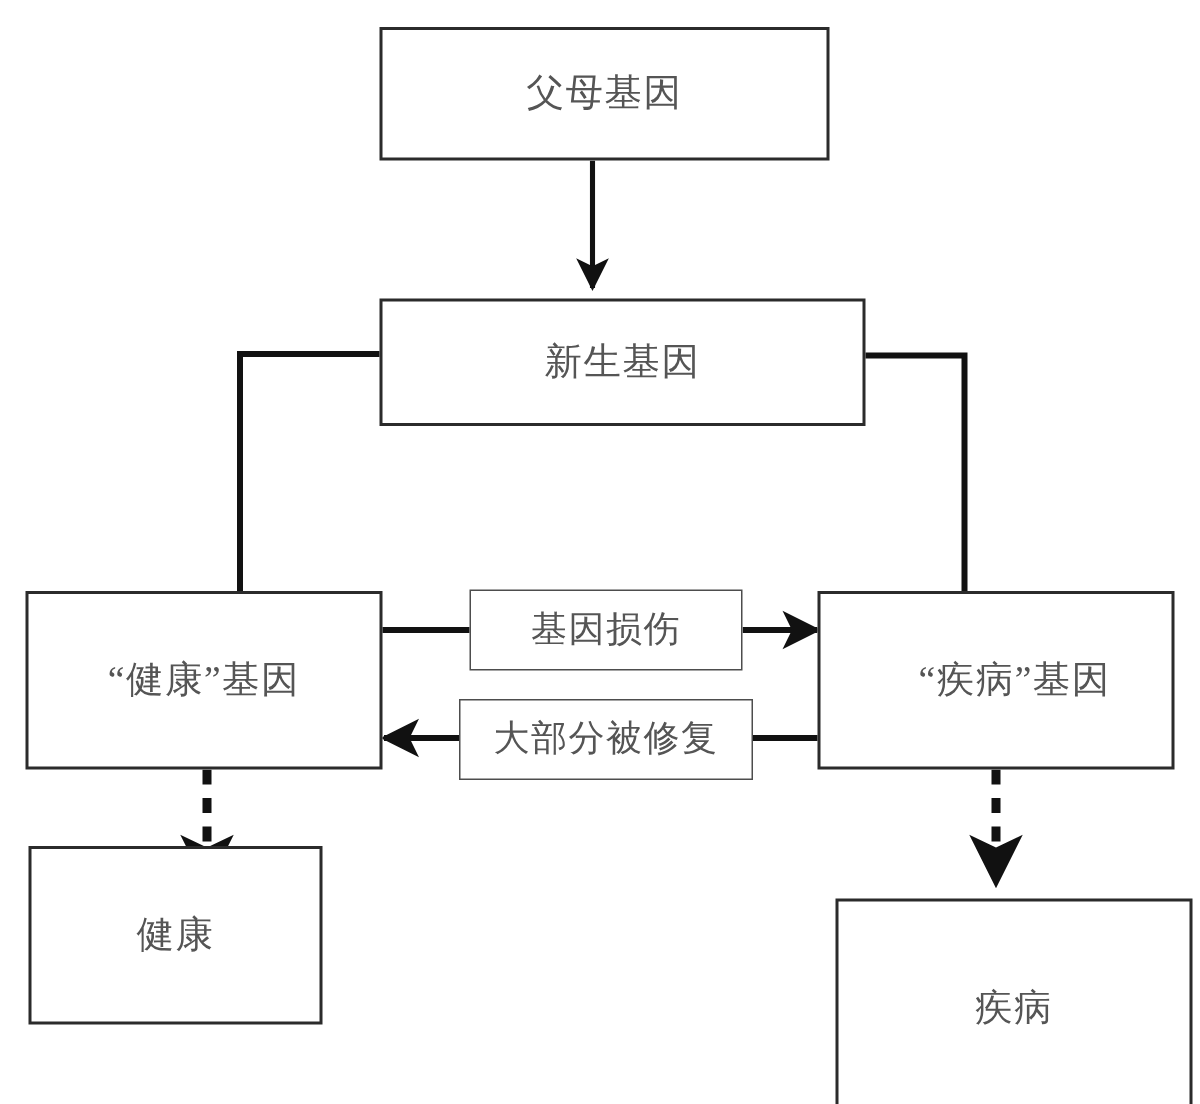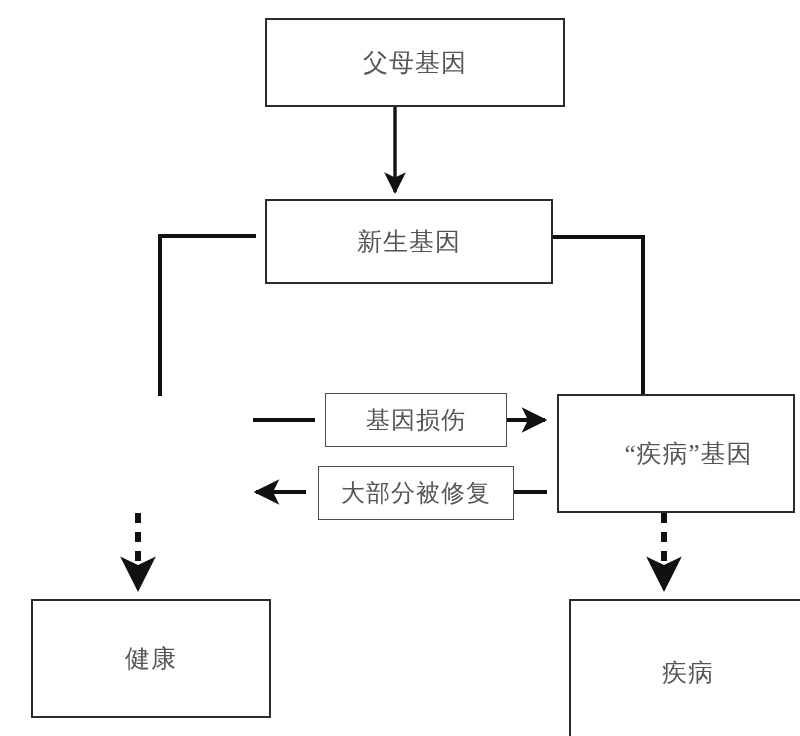--- a/index.html
+++ b/index.html
@@ -28,21 +28,20 @@
     box-sizing: border-box;
     background: #ffffff;
     border: 2px solid #1a1a1a;
     display: flex;
     align-items: center;
     justify-content: center;
     text-align: left;
     color: #4a4a4a;
     line-height: 1.2;
     z-index: 2;
-    margin-left: 12px;
   }
   .node.thin {
     border-width: 2px;
     border-color: #2b2b2b;
   }
   .node.label-box {
     border-width: 1px;
     border-color: #4d4d4d;
   }
   .nlabel {
@@ -51,26 +50,26 @@
     font-size: 25px;
     letter-spacing: 1px;
     color: #555555;
   }
   .nlabel.small {
     font-size: 24px;
   }
 
   
   #node-parent      { left: 253px; top: 18px;  width: 300px; height: 89px; }
-  #node-newborn     { left: 253px; top: 199px; width: 288px; height: 85px; }
+  #node-newborn     { left: 253px; top: 199px; width: 324px; height: 85px; }
   #node-healthy     { left: 17px;  top: 394px; width: 238px; height: 119px; }
   #node-disease     { left: 545px; top: 394px; width: 238px; height: 119px; padding-left: 25px; }
   #node-damage      { left: 313px; top: 393px; width: 182px; height: 54px; }
   #node-repair      { left: 306px; top: 466px; width: 196px; height: 54px; }
-  #node-health-out  { left: 19px;  top: 599px; width: 240px; height: 119px; }
+  #node-health-out  { left: 19px;  top: 564px; width: 196px; height: 119px; }
   #node-disease-out { left: 557px; top: 599px; width: 238px; height: 148px; }
 </style>
 </head>
 <body>
 
 <div id="canvas">
 
   <svg class="wires" viewBox="0 0 800 736" xmlns="http://www.w3.org/2000/svg">
     <defs>
       <marker id="arrow-solid" viewBox="0 0 12 12" refX="10.5" refY="6" markerWidth="7" markerHeight="7" orient="auto-start-reverse">
@@ -119,20 +118,23 @@
   </svg>
 
   <div class="node thin" id="node-parent">
     <span class="nlabel">父母基因</span>
   </div>
 
   <div class="node thin" id="node-newborn">
     <span class="nlabel">新生基因</span>
   </div>
 
+  <div class="node thin" id="node-healthy">
+    <span class="nlabel">“健康”基因</span>
+  </div>
 
   <div class="node thin" id="node-disease">
     <span class="nlabel">“疾病”基因</span>
   </div>
 
   <div class="node label-box" id="node-repair">
     <span class="nlabel small">大部分被修复</span>
   </div>
 
   <div class="node label-box" id="node-damage">

